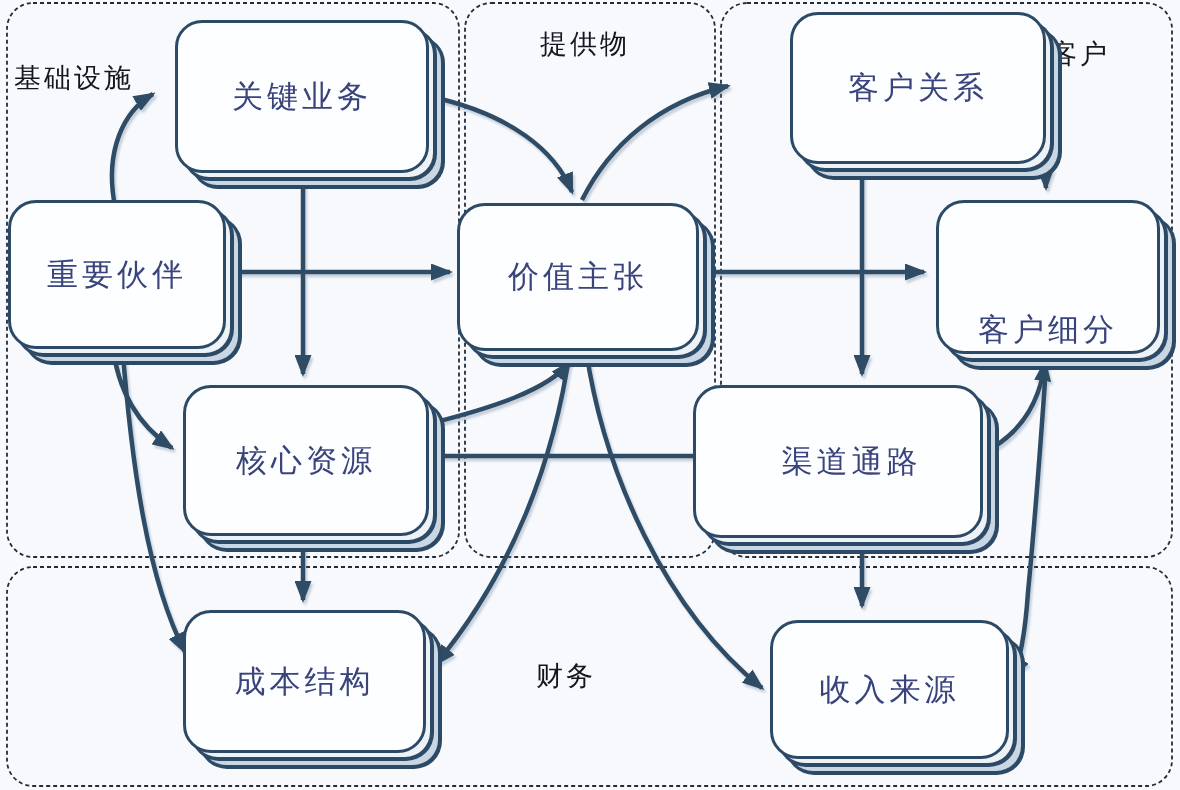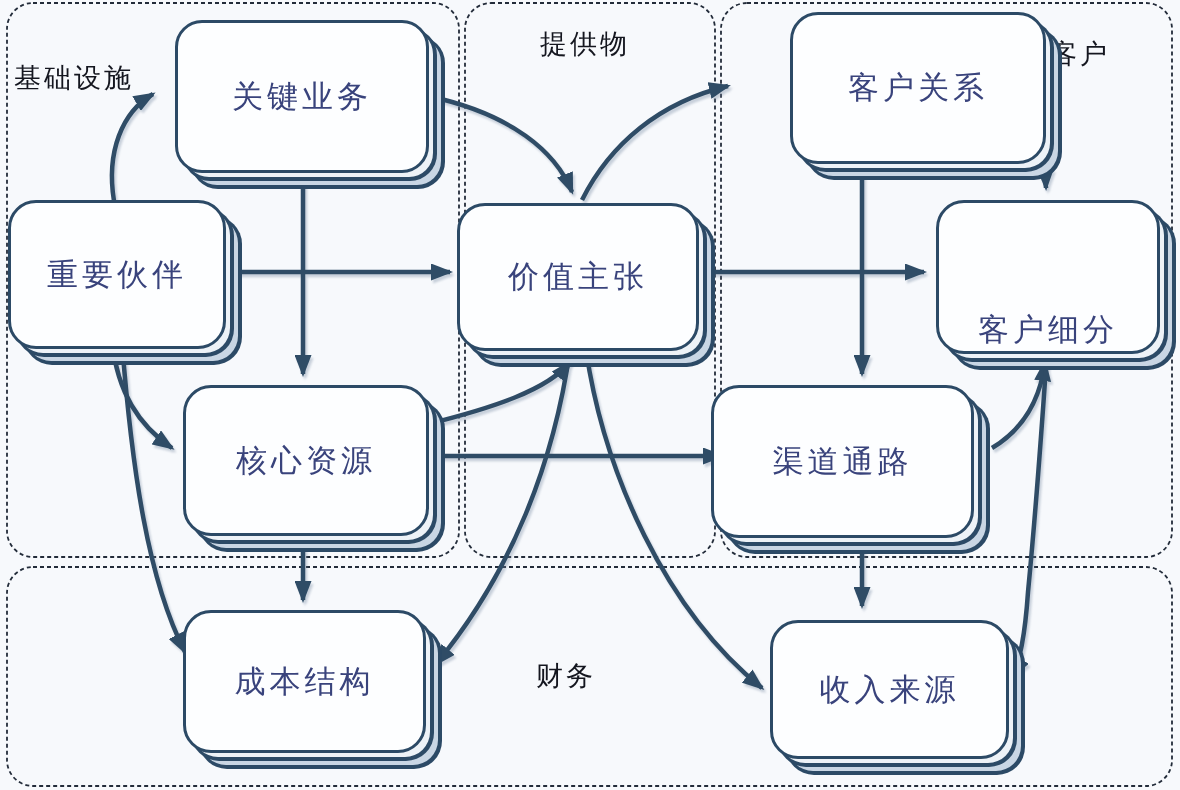--- a/index.html
+++ b/index.html
@@ -40,21 +40,21 @@
   .node span{
     color:var(--node-text,#39437c);
     font-size:31px;letter-spacing:4px;white-space:nowrap;
   }
   .n-key-activities   {left:175px;top:20px; width:248px;height:147px;border-radius:27px;}
   .n-customer-relations{left:778px;top:12px; width:250px;height:146px;margin-left:12px;}
   .n-key-partners     {left:8px;  top:200px;width:212px;height:143px;text-align:right;}
   .n-value-proposition{left:457px;top:203px;width:236px;height:142px;}
   .n-customer-segments{left:936px;top:200px;width:218px;height:148px;align-items:flex-end;}
   .n-key-resources    {left:183px;top:385px;width:240px;height:145px;justify-content:center;}
-  .n-channels         {left:711px;top:385px;width:257px;height:147px;}
+  .n-channels         {left:693px;top:385px;width:257px;height:147px;padding-left:27px;}
   .n-cost-structure   {left:183px;top:610px;width:237px;height:137px;}
   .n-revenue-streams  {left:770px;top:620px;width:233px;height:133px;}
 </style>
 </head>
 <body>
 
 <div class="canvas">
 
   <svg class="layer">
     <defs>

